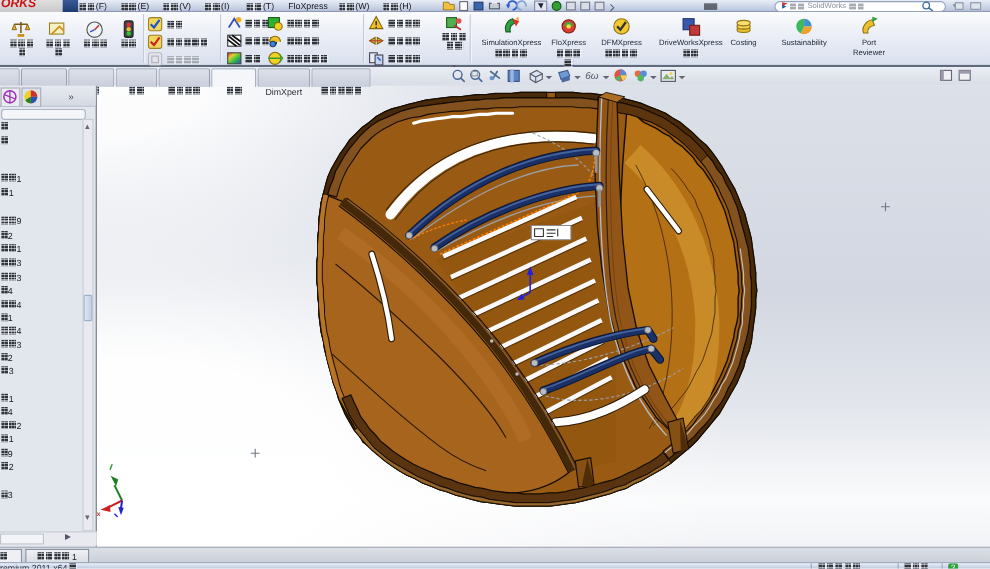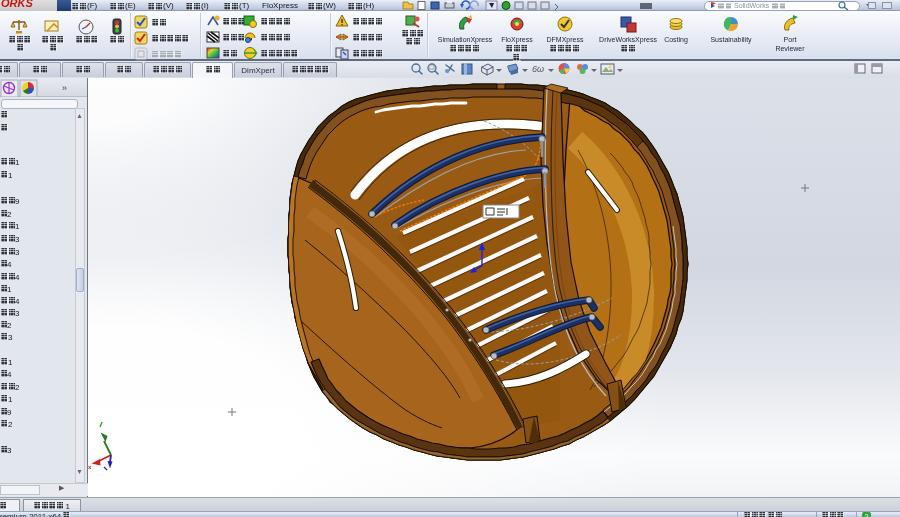--- a/index.html
+++ b/index.html
@@ -31,21 +31,21 @@
   #ribbon { left:0; top:11px; width:900px; height:50px;
     background:linear-gradient(#fafbfd, #e7ebf4 55%, #d9e0ee); border-bottom:2px solid #5f6a7c; }
   .vsep { position:absolute; top:2px; height:44px; width:1px; background:#c3cad8; box-shadow:1px 0 0 #f5f7fb; }
   .ricon { position:absolute; }
   .rlabel { position:absolute; font-size:7px; color:#1a2336; text-align:center; line-height:8px; }
   
   #tabrow { left:0; top:61px; width:900px; height:17px;
     background:linear-gradient(#eaedf3,#d8dde6); }
   .tab { position:absolute; top:1px; height:15px; background:linear-gradient(#dde1ea,#c8cedb);
     border:1px solid #97a0b2; border-bottom:none; border-radius:2px 2px 0 0;
-    font-size:8px; color:#2a2e36; text-align:center; padding-top:3px; }
+    font-size:8px; color:#2a2e36; text-align:center; padding-top:16px; }
   .tabactive { background:#f4f6fa; height:16px; z-index:3; }
   
   #fmpanel { left:0; top:78px; width:88px; height:419px; background:#e2e6ed; border-right:1px solid #6e7684; }
   #fmtabs { position:absolute; left:0; top:0; width:87px; height:19px;
      background:linear-gradient(#e7eaf0,#d5dae3); border-bottom:1px solid #b7bece; }
   #fmhead { position:absolute; left:1px; top:21px; width:77px; height:10px; background:#f4f6f9;
      border:1px solid #aab3c2; border-radius:3px; }
   .trow { position:absolute; left:1px; font-size:8px; color:#16181c; height:10px; line-height:10px; }
   #vscroll { position:absolute; left:75px; top:30px; width:10px; height:375px; background:#e8eaef; border:1px solid #c5cad2; }
   #vthumb { position:absolute; left:76px; top:190px; width:8px; height:24px; background:linear-gradient(90deg,#dfe5f0,#c3cee2); border:1px solid #9fb0cc; border-radius:2px; }

